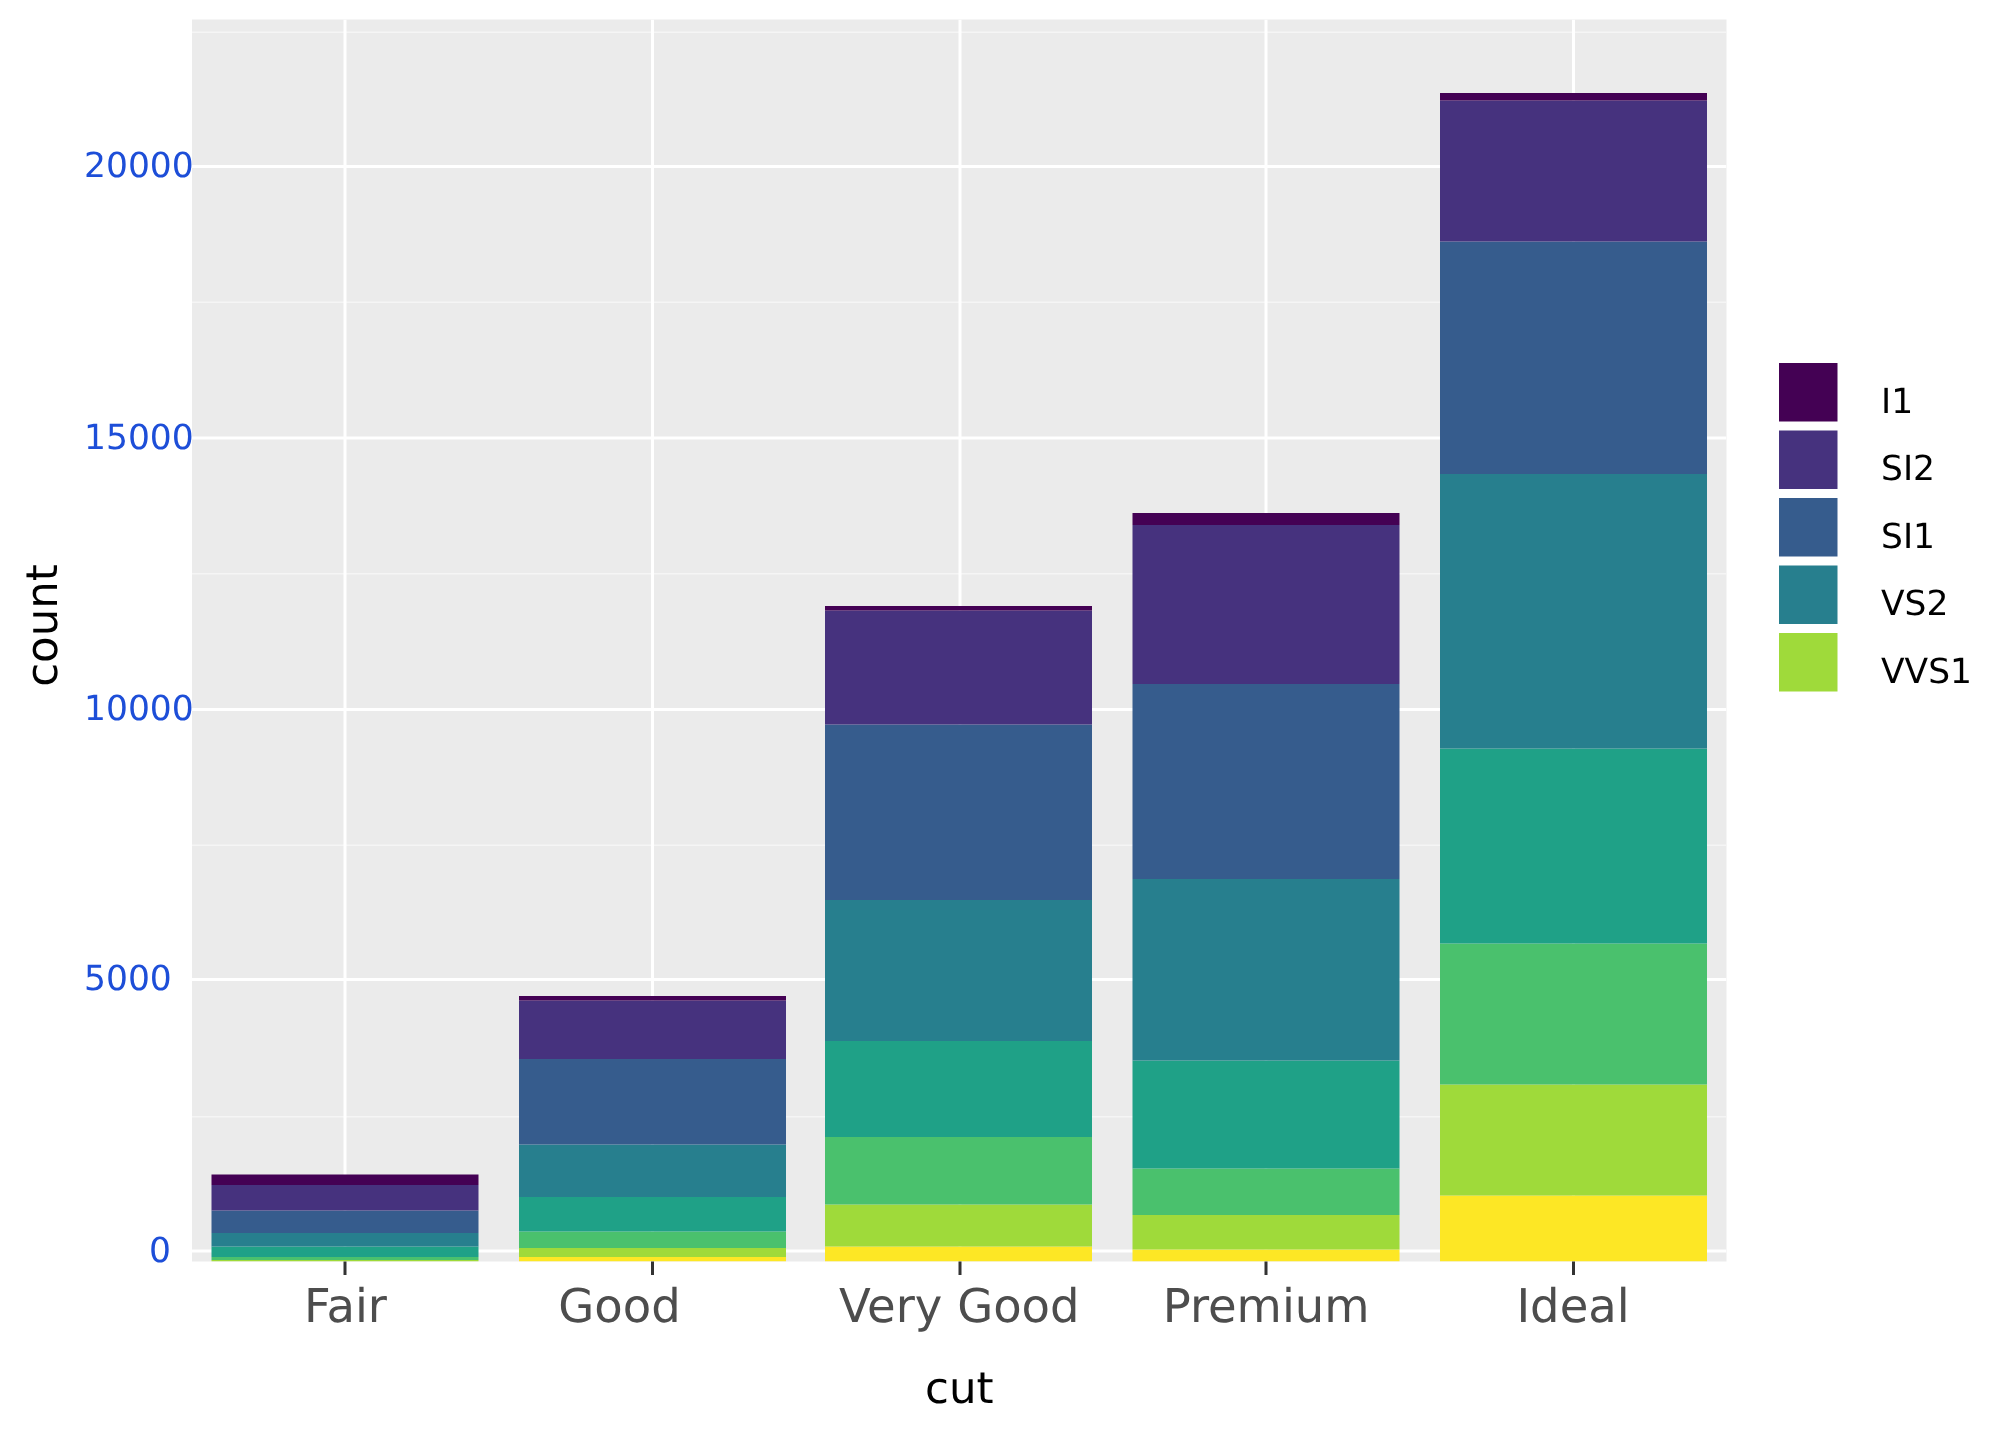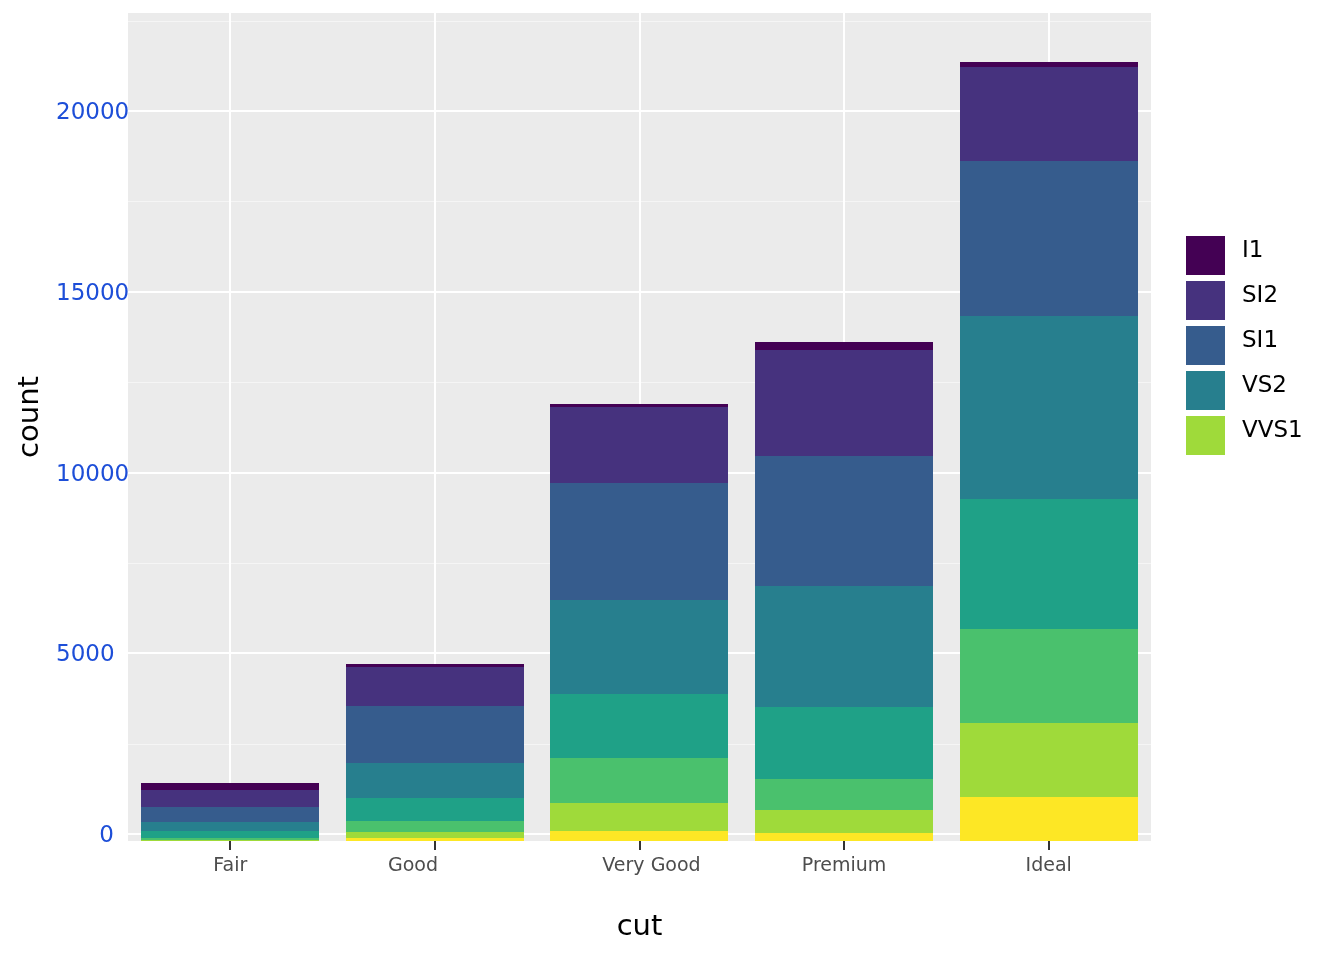--- a/index.html
+++ b/index.html
@@ -111,21 +111,21 @@
   .x-tick-mark {
     position: absolute;
     top: 841px;
     width: 2px;
     height: 9px;
     background: #333333;
   }
   .x-tick-label {
     position: absolute;
     top: 853px;
-    font-size: 19px;
+    font-size: 31px;
     color: #4D4D4D;
     transform: translateX(-50%);
     white-space: nowrap;
   }
   #x-axis-title {
     position: absolute;
     left: 128px;
     width: 1023px;
     top: 908px;
     text-align: center;
@@ -141,22 +141,23 @@
     width: 158px;
   }
   #legend-title {
     font-size: 29px;
     color: #000000;
     margin-bottom: 14px;
     white-space: nowrap;
   }
   .legend-row {
     display: flex;
-    align-items: flex-start;
+    align-items: flex-end;
     height: 45px;
+    gap: 12px;
   }
   .legend-key {
     width: 39px;
     height: 39px;
     flex: 0 0 39px;
   }
   .legend-label {
     margin-left: 17px;
     font-size: 23px;
     color: #000000;
@@ -266,21 +267,21 @@
         </div>
       </div>
   </div>
 
   <div id="x-axis">
       <div class="x-tick-mark" style="left: 229.3px;"></div>
       <div class="x-tick-label" style="left: 230.3px;">Fair</div>
       <div class="x-tick-mark" style="left: 433.9px;"></div>
       <div class="x-tick-label" style="left: 413px;">Good</div>
       <div class="x-tick-mark" style="left: 638.5px;"></div>
-      <div class="x-tick-label" style="left: 639.5px; margin-left: 12px;">Very Good</div>
+      <div class="x-tick-label" style="left: 639.5px;">Very Good</div>
       <div class="x-tick-mark" style="left: 843.1px;"></div>
       <div class="x-tick-label" style="left: 844.1px;">Premium</div>
       <div class="x-tick-mark" style="left: 1047.7px;"></div>
       <div class="x-tick-label" style="left: 1048.7px;">Ideal</div>
     </div>
   <div id="x-axis-title">cut</div>
 
   <div id="legend">
     <div id="legend-items">
         <div class="legend-row">

